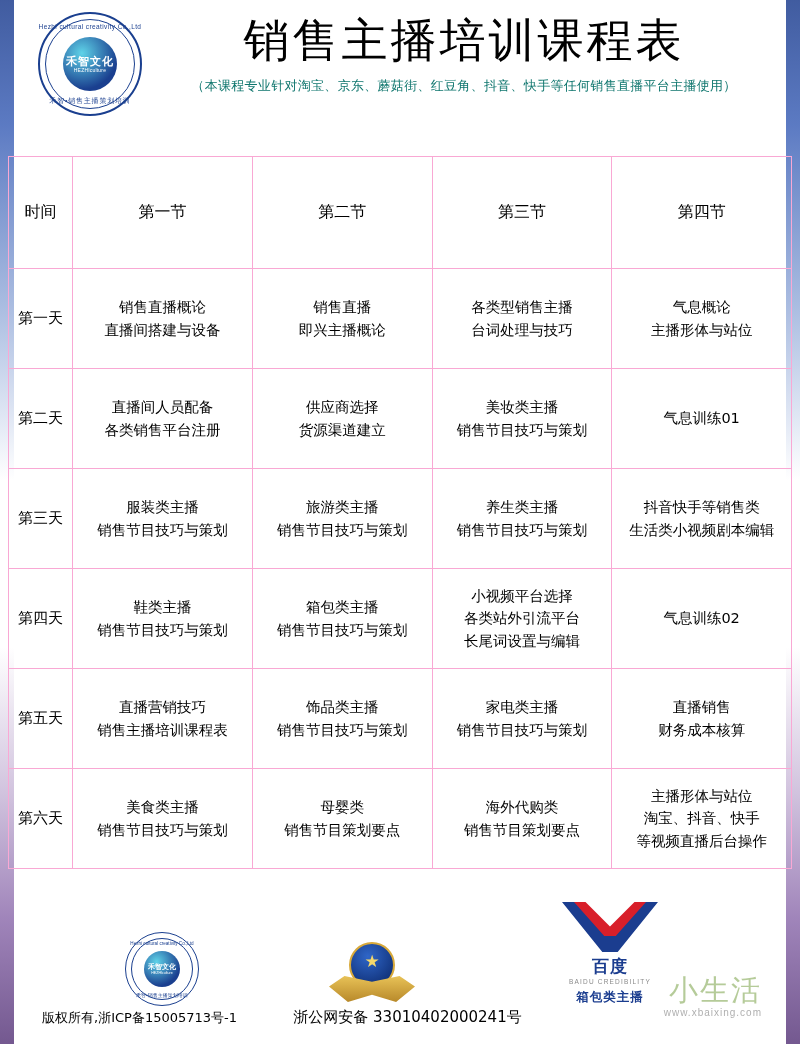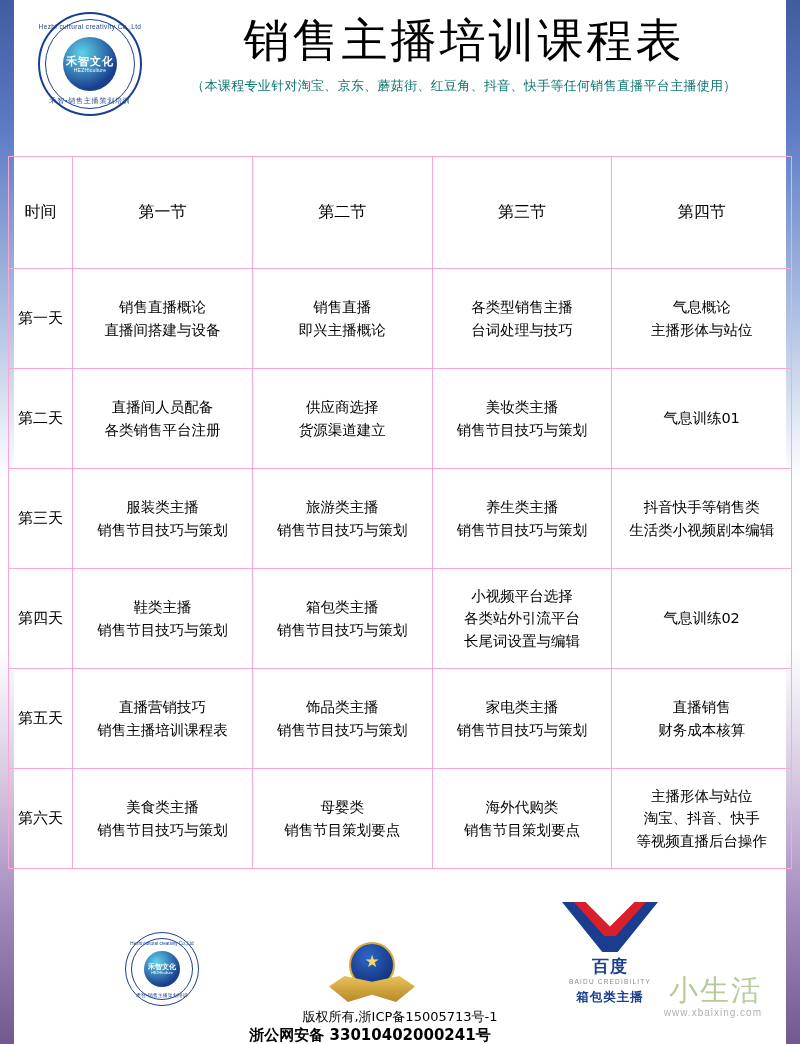--- a/index.html
+++ b/index.html
@@ -280,29 +280,28 @@
     letter-spacing: 1px;
     margin-top: 4px;
   }
 
   .footer-text-row {
     display: flex;
     align-items: center;
     justify-content: space-between;
     padding: 2px 42px 0 42px;
     font-family: "DejaVu Sans", sans-serif;
-    flex-direction: column;
   }
   .copyright {
     font-size: 13px;
     color: #000;
   }
   .icp {
     font-size: 15px;
-    font-weight: bold;
+    font-weight: normal;
     color: #000;
     flex: 1 1 auto;
     text-align: center;
     padding-right: 60px;
   }
   .footer-spacer { width: 120px; }
 
   
   .watermark {
     position: absolute;

